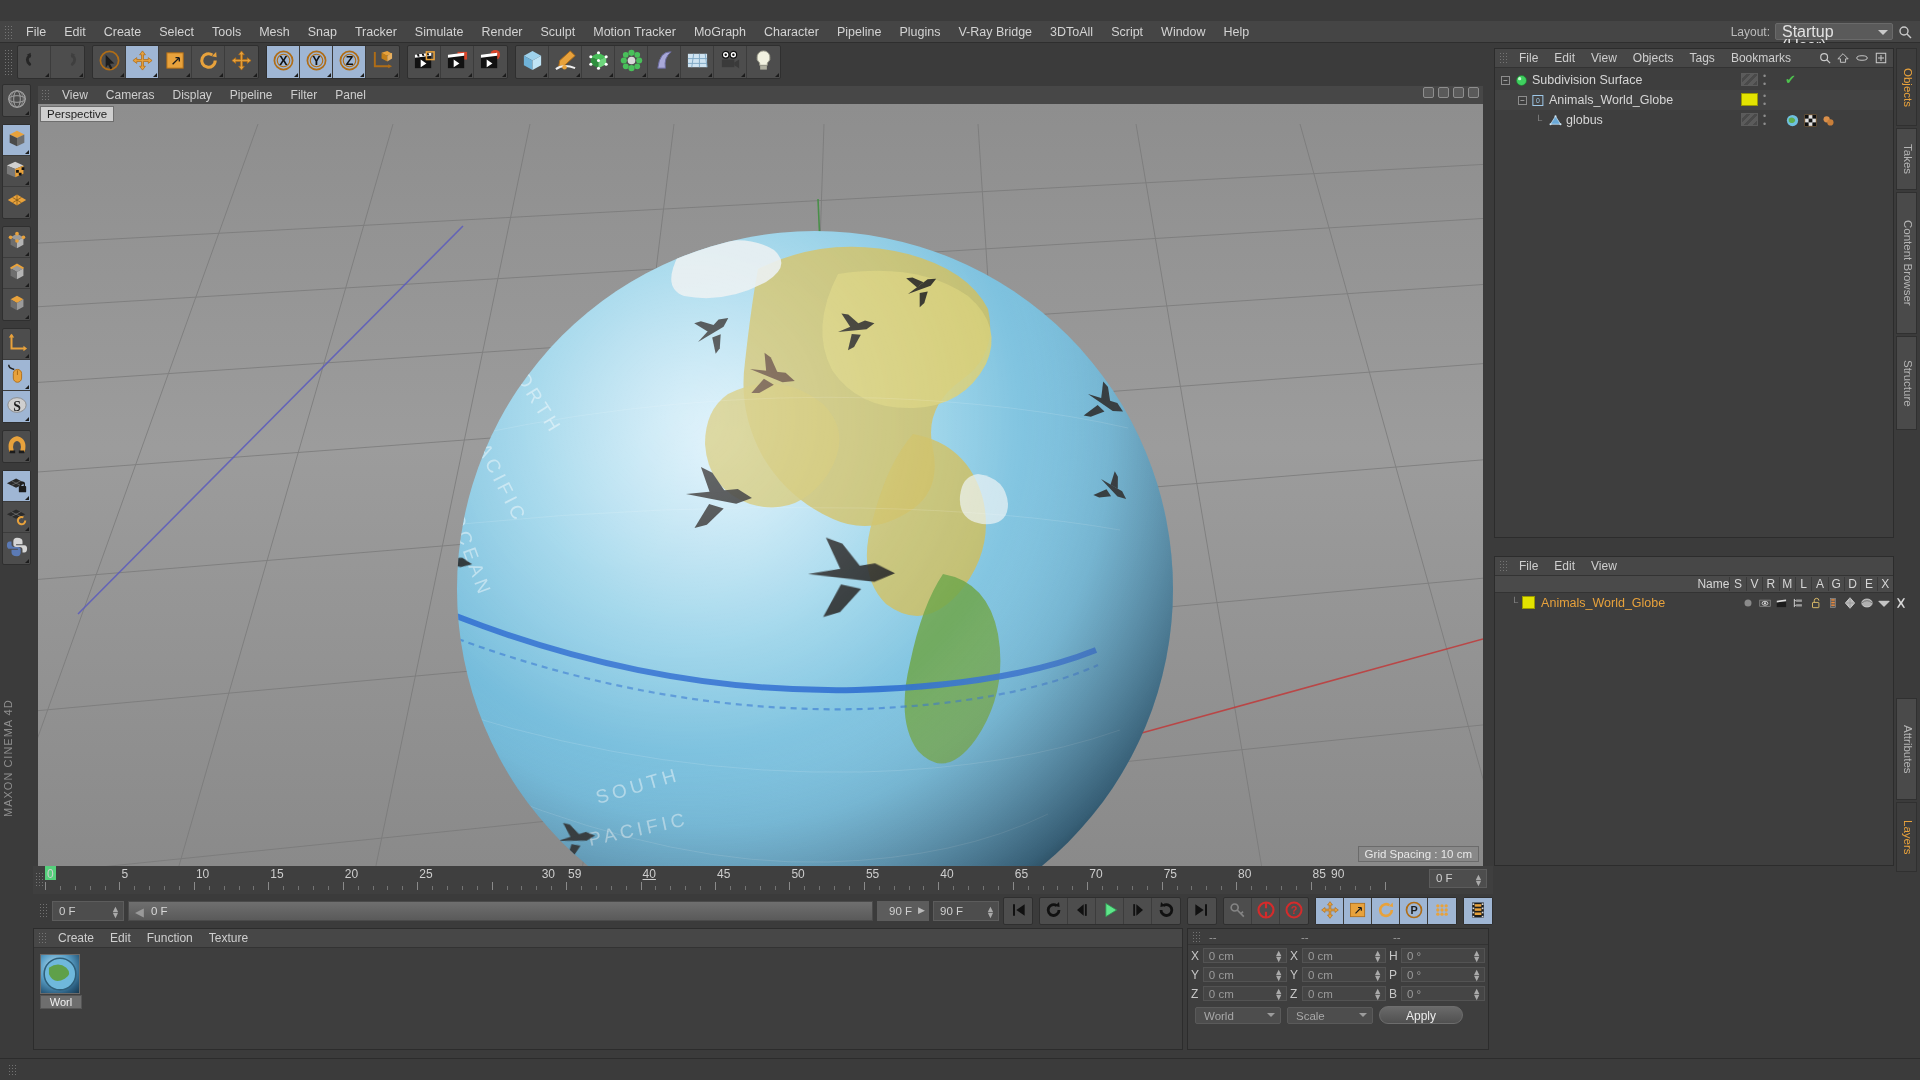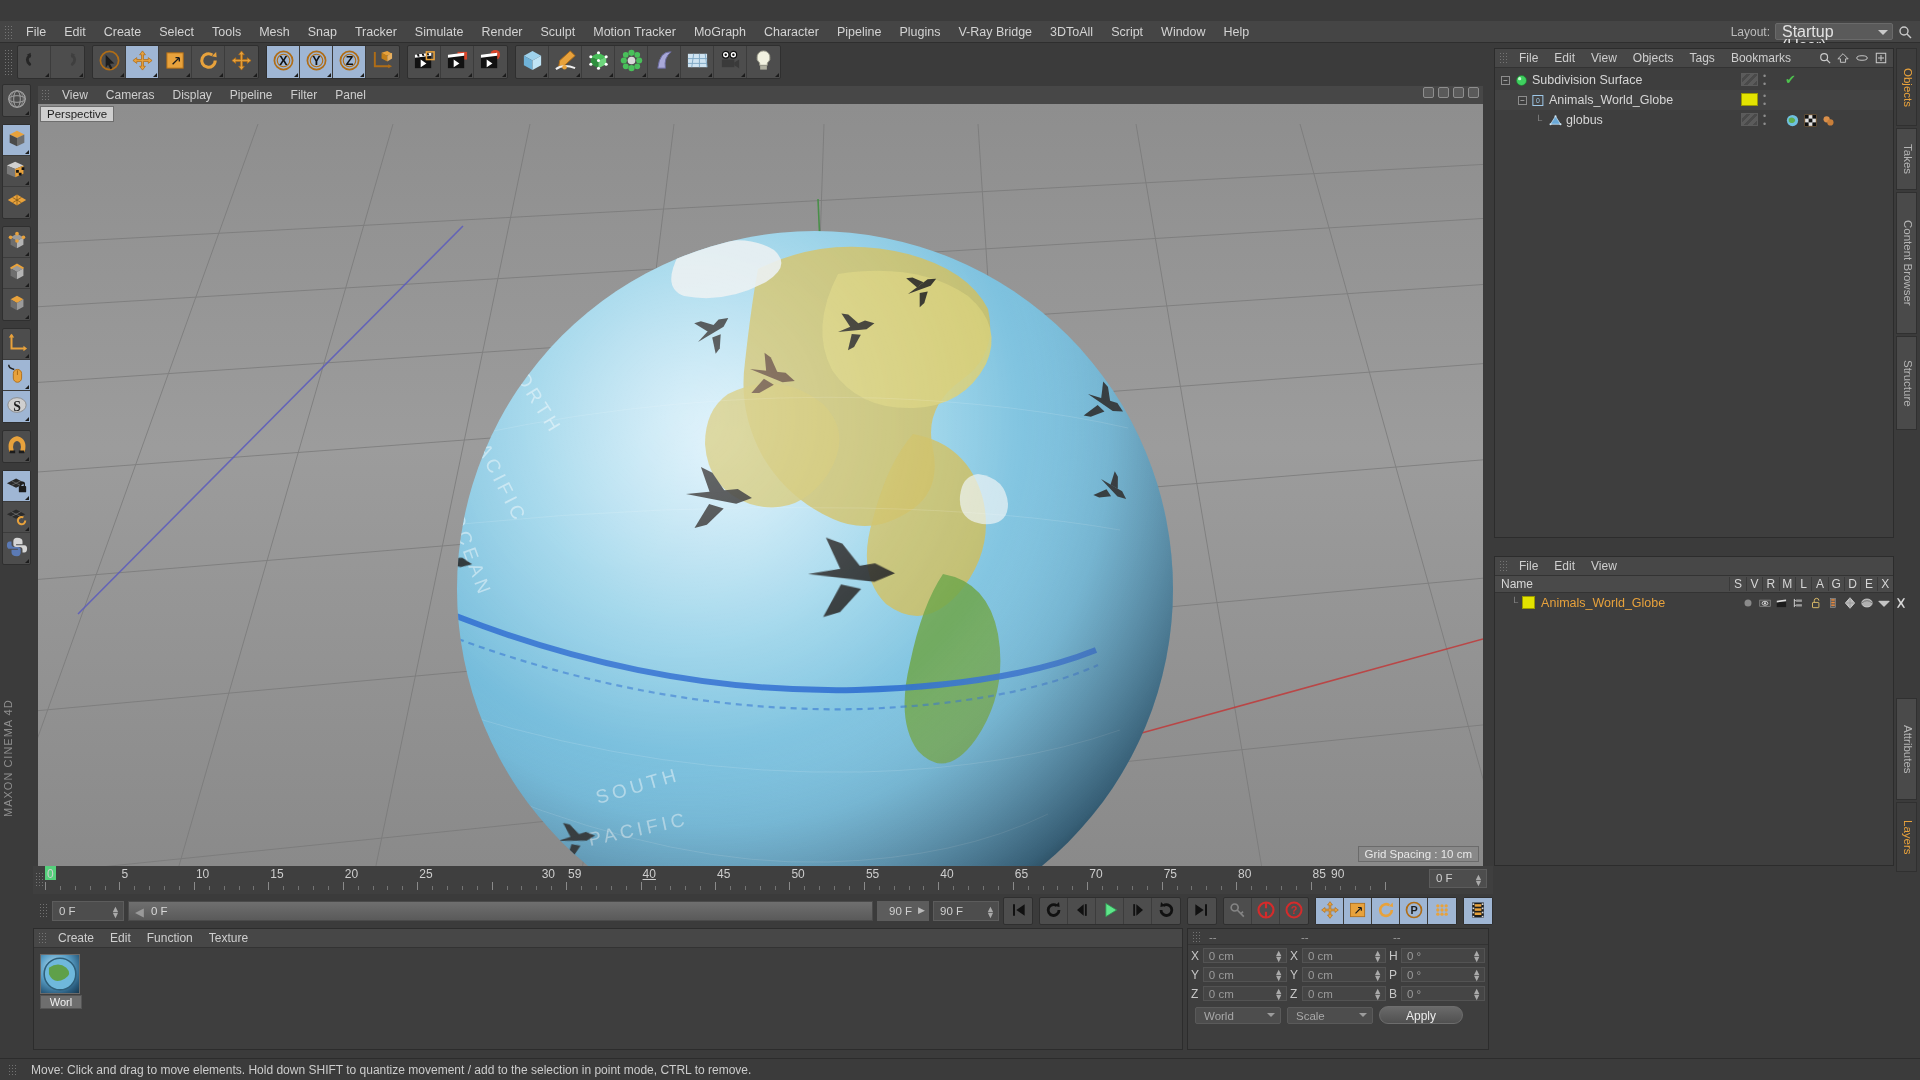--- a/index.html
+++ b/index.html
@@ -112,21 +112,21 @@
   .objrow .mbox.yellow { background:#e3e300; border-color:#9a9a00; }
   .objrow .chk { position:absolute; left:290px; color:#4ec24e; font-size:13px; }
   .objrow .tagicons { position:absolute; left:290px; display:flex; gap:3px; align-items:center; }
   .exp { width:9px;height:9px;border:1px solid #8d8d8d; color:#d0d0d0; font-size:8px;
          line-height:7px; text-align:center; display:inline-block; background:#3e3e3e; }
 
   .mattr { position:absolute; left:1494px; top:556px; width:400px; height:310px;
            background:#3e3e3e; border:1px solid #2c2c2c; }
   .mhead { display:flex; height:17px; background:#4a4a4a; border-bottom:1px solid #333;
            font-size:12px; align-items:center; }
-  .mhead .nmcol { width:244px; padding-left:6px; color:#d6d6d6; }
+  .mhead .nmcol { width:244px; padding-left:6px; color:#d6d6d6;text-align:right; }
   .mhead .cc { width:17px; text-align:center; border-left:1px solid #3a3a3a; color:#d6d6d6; }
   .mrow { display:flex; height:19px; align-items:center; font-size:12.5px; padding-left:16px;
           position:relative; }
   .mrow .sw { width:13px;height:13px;background:#e3e300;border:1px solid #9a9a00; margin-right:6px;}
   .mrow .lbl2 { color:#e8a23c; }
   .mrow .ticons { position:absolute; left:246px; display:flex; gap:3px; align-items:center; }
 
   
   .vdock { position:absolute; right:0; top:48px; width:24px; height:1000px; }
   .vtab { width:21px; background:#4a4a4a; border:1px solid #303030; margin-bottom:2px;
@@ -1328,16 +1328,15 @@
       <div class="cdrop" style="width:86px;">
         <span>Scale</span>
         <span style="position:absolute;right:5px;top:5px;border-left:4px solid transparent;border-right:4px solid transparent;border-top:4px solid #9c9c9c;"></span>
       </div>
       <div class="capply" style="width:84px;">Apply</div>
     </div>
   </div>
 
   <div class="status">
     <div class="grip" style="width:9px;height:12px;"></div>
-    <div class="txt">Move: Click and drag to move elements. Hold down SHIFT to quantize movement / add to the selection in point mode, CTRL to remove.</div>
   </div>
 
 </div>
 
 </body></html>

